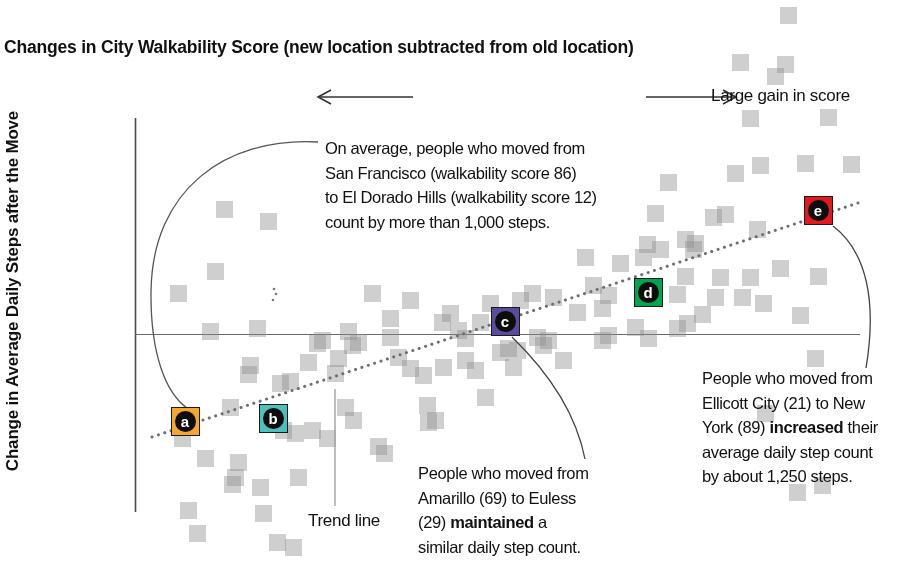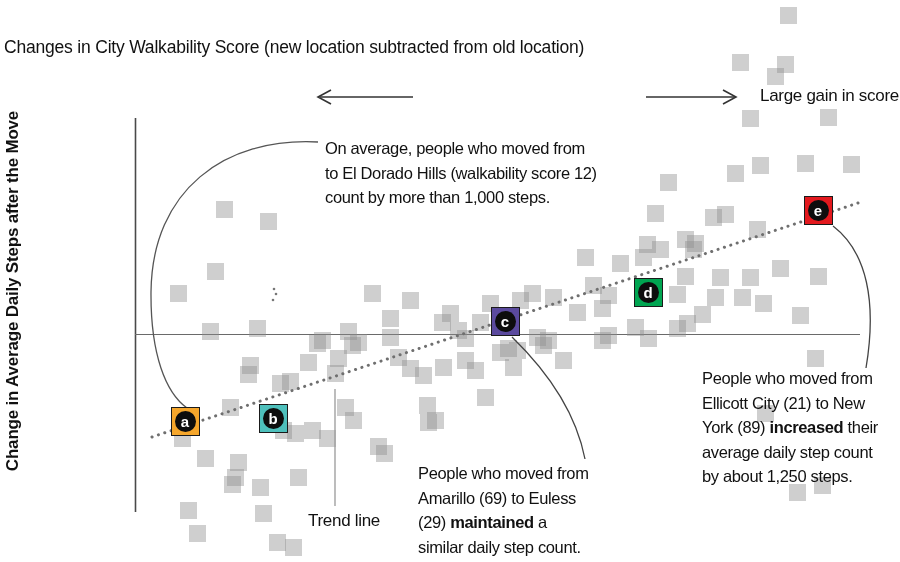--- a/index.html
+++ b/index.html
@@ -5,26 +5,26 @@
   html,body{margin:0;padding:0;background:#fff;}
   #stage{position:relative;width:900px;height:562px;background:#fff;overflow:hidden;
          font-family:"Liberation Sans",sans-serif;color:#111;}
   .abs{position:absolute;}
   svg.layer{position:absolute;left:0;top:0;width:900px;height:562px;}
   #under-svg{z-index:1;}
   #points{z-index:2;}
   #over-svg{z-index:3;}
   #markers{z-index:4;}
   .textlayer{z-index:5;}
-  #page-title{left:4px;top:37px;font-size:17.5px;font-weight:normal;letter-spacing:-0.2px;z-index:5;}
+  #page-title{left:4px;top:37px;font-size:17.5px;font-weight:bold;letter-spacing:-0.2px;z-index:5;}
   #y-axis-label{left:-197px;top:281px;width:420px;text-align:center;font-size:17px;font-weight:bold;
      letter-spacing:-0.2px;transform:rotate(-90deg);transform-origin:center;z-index:5;}
   .dir-label{top:86px;font-size:17px;letter-spacing:-0.3px;z-index:5;}
   #dir-left{left:152px;}
-  #dir-right{left:760px;}
+  #dir-right{left:711px;}
   .tick-label{position:absolute;left:0;width:120px;text-align:right;font-size:17px;
      letter-spacing:-0.3px;z-index:5;}
   .tick-mark{position:absolute;left:121px;width:15px;height:2px;background:#4a4a4a;z-index:5;}
   .pt{position:absolute;width:17px;height:17px;background:rgba(140,140,140,0.42);}
   .marker{position:absolute;width:29px;height:29px;border:1.5px solid #1a1a1a;box-sizing:border-box;
      display:flex;align-items:center;justify-content:center;}
   .mcirc{width:21px;height:21px;border-radius:50%;background:#0d0d0d;color:#fff;font-size:15px;
      font-weight:bold;display:flex;align-items:center;justify-content:center;line-height:1;}
   .anno{position:absolute;font-size:16.5px;line-height:24.5px;letter-spacing:-0.35px;z-index:5;}
   .anno .b{font-weight:bold;}
@@ -200,20 +200,21 @@
         <div class="mcirc">e</div>
       </div>
     </div>
 
   <div id="page-title" class="abs textlayer">Changes in City Walkability Score (new location subtracted from old location)</div>
   <div id="y-axis-label" class="abs textlayer">Change in Average Daily Steps after the Move</div>
   <div id="dir-right" class="abs dir-label">Large gain in score</div>
   <div id="annos" class="abs textlayer" style="left:0;top:0;width:900px;height:562px;">
       <div class="anno" style="left: 325px; top: 136px; width: 300px;">
         <div class=""><span>On average, people who moved from</span></div>
+        <div class=""><span>San Francisco (walkability score 86)</span></div>
         <div class=""><span>to El Dorado Hills (walkability score 12)</span></div>
         <div class=""><span>count by more than 1,000 steps.</span></div>
       </div>
       <div class="anno" style="left: 418px; top: 461px; width: 220px;">
         <div class=""><span>People who moved from</span></div>
         <div class=""><span>Amarillo (69) to Euless</span></div>
         <div class=""><span>(29) </span><span class="b">maintained</span><span> a</span></div>
         <div class=""><span>similar daily step count.</span></div>
       </div>
       <div class="anno" style="left: 702px; top: 366px; width: 210px;">

